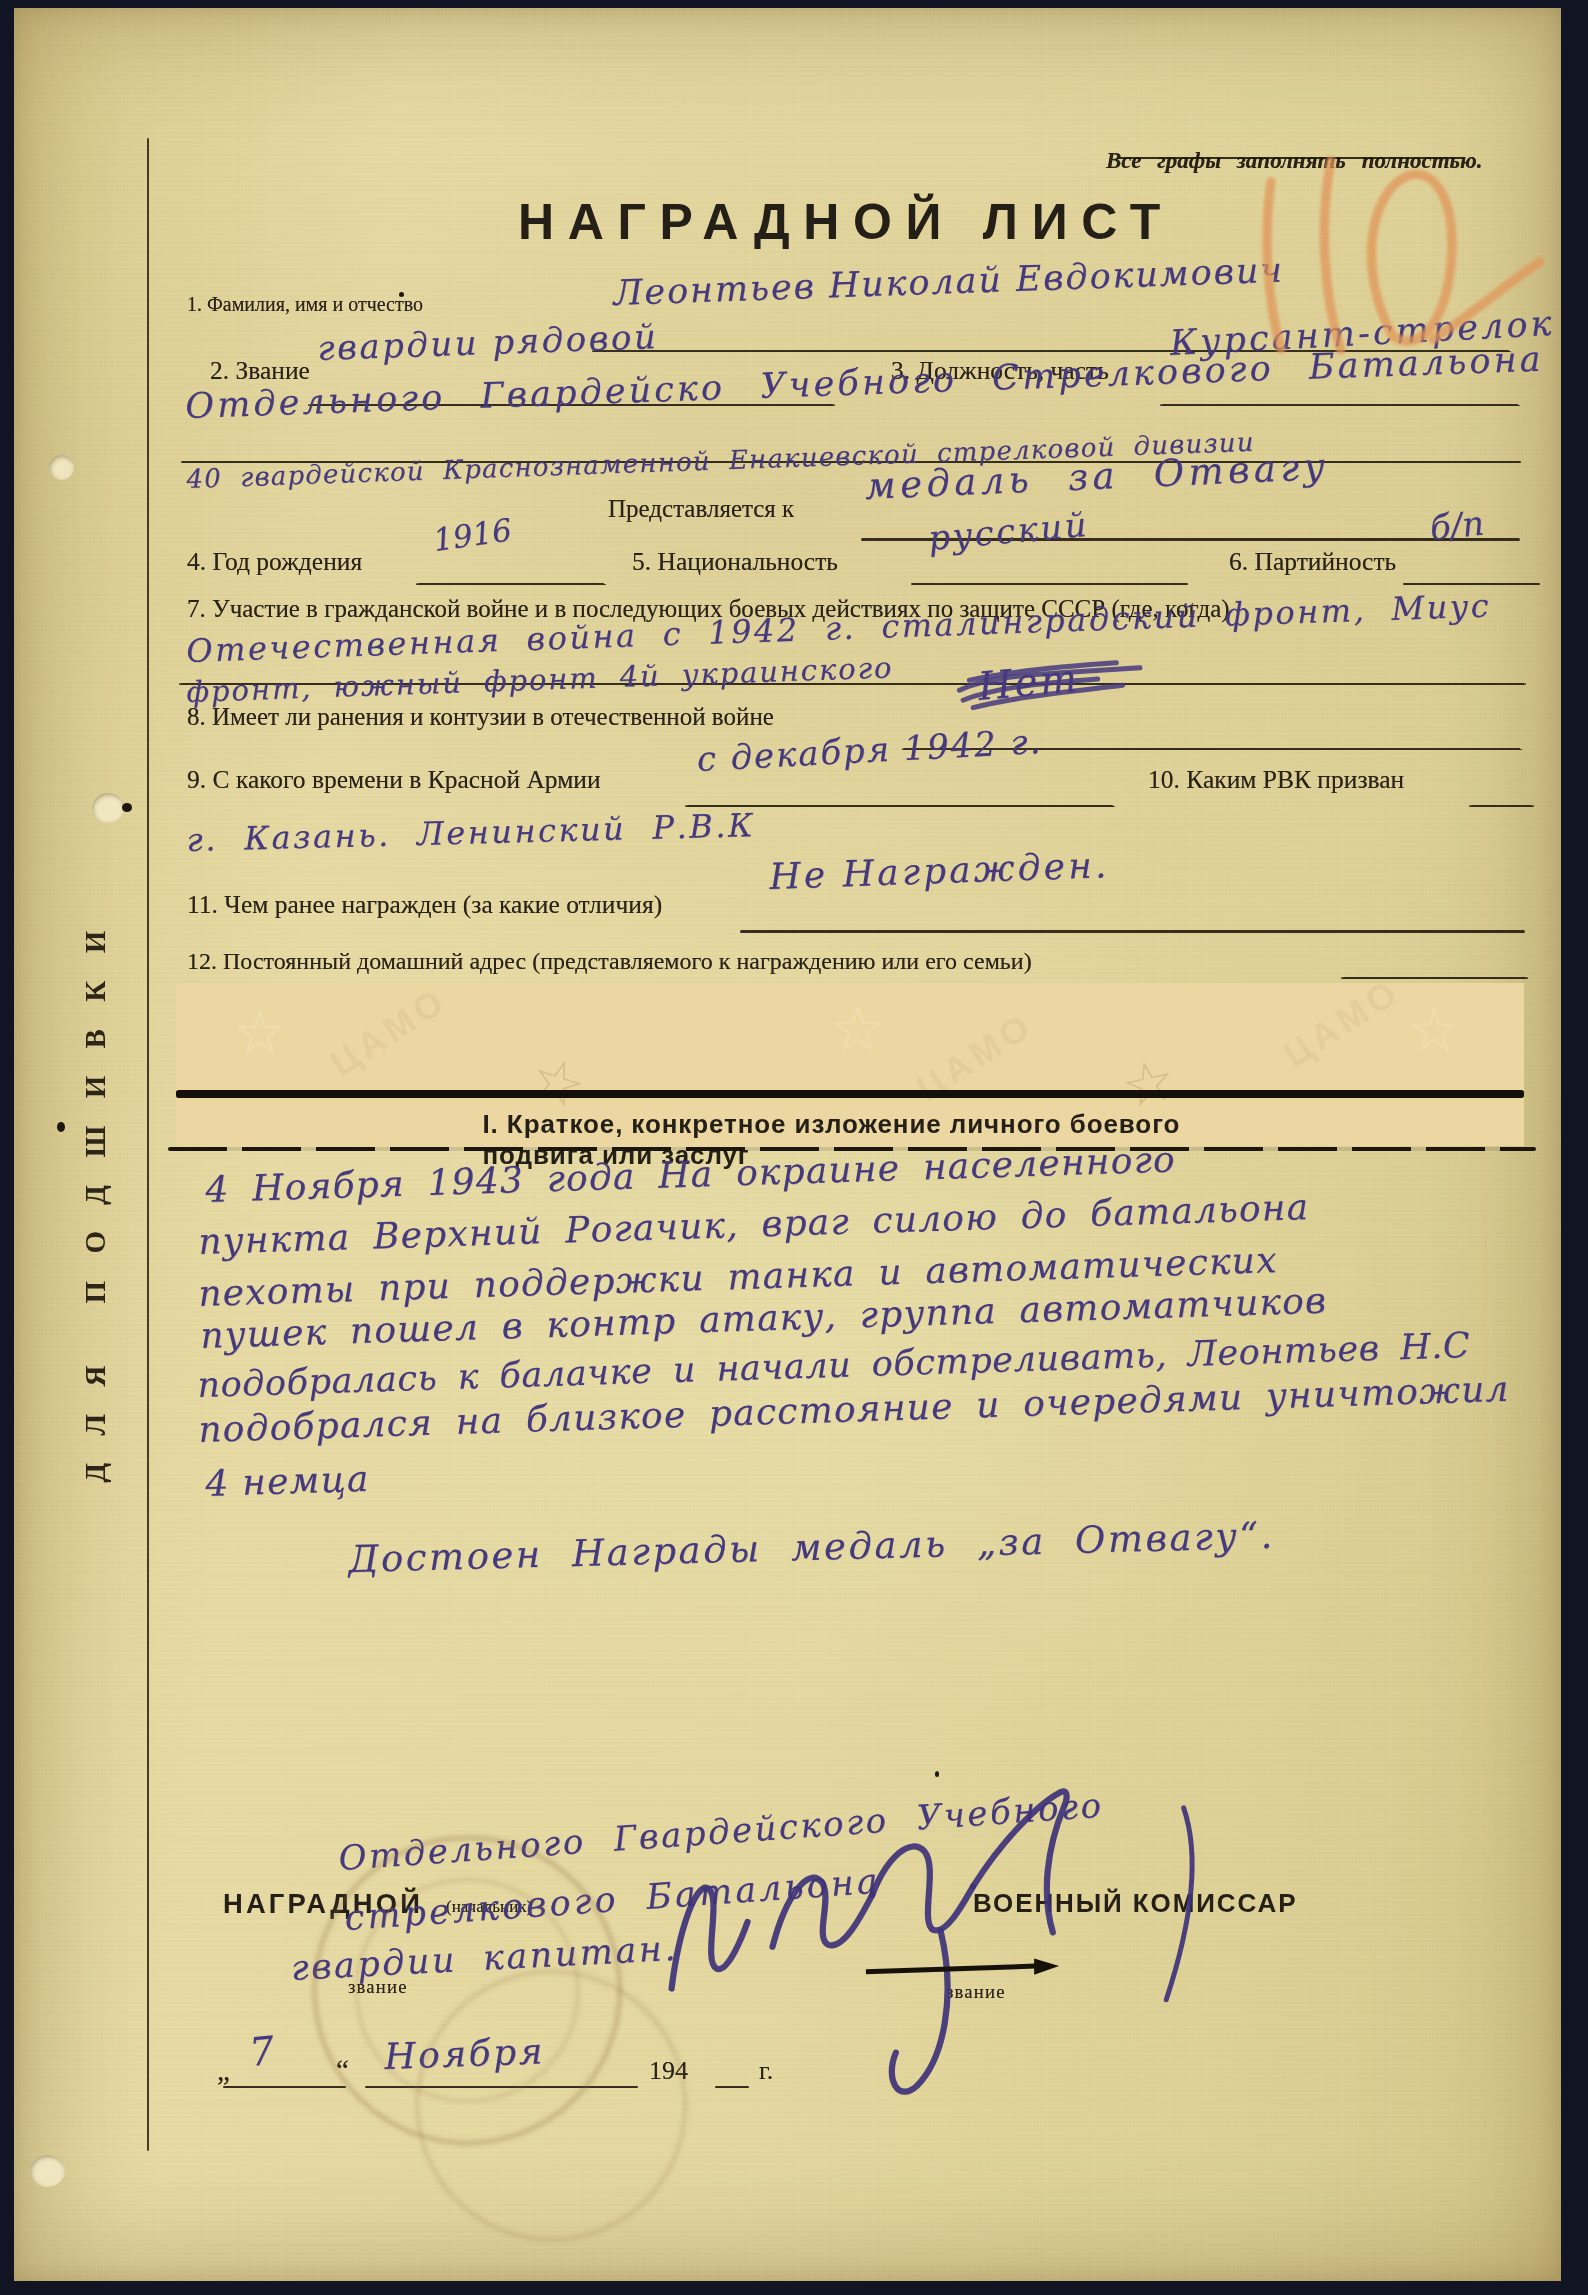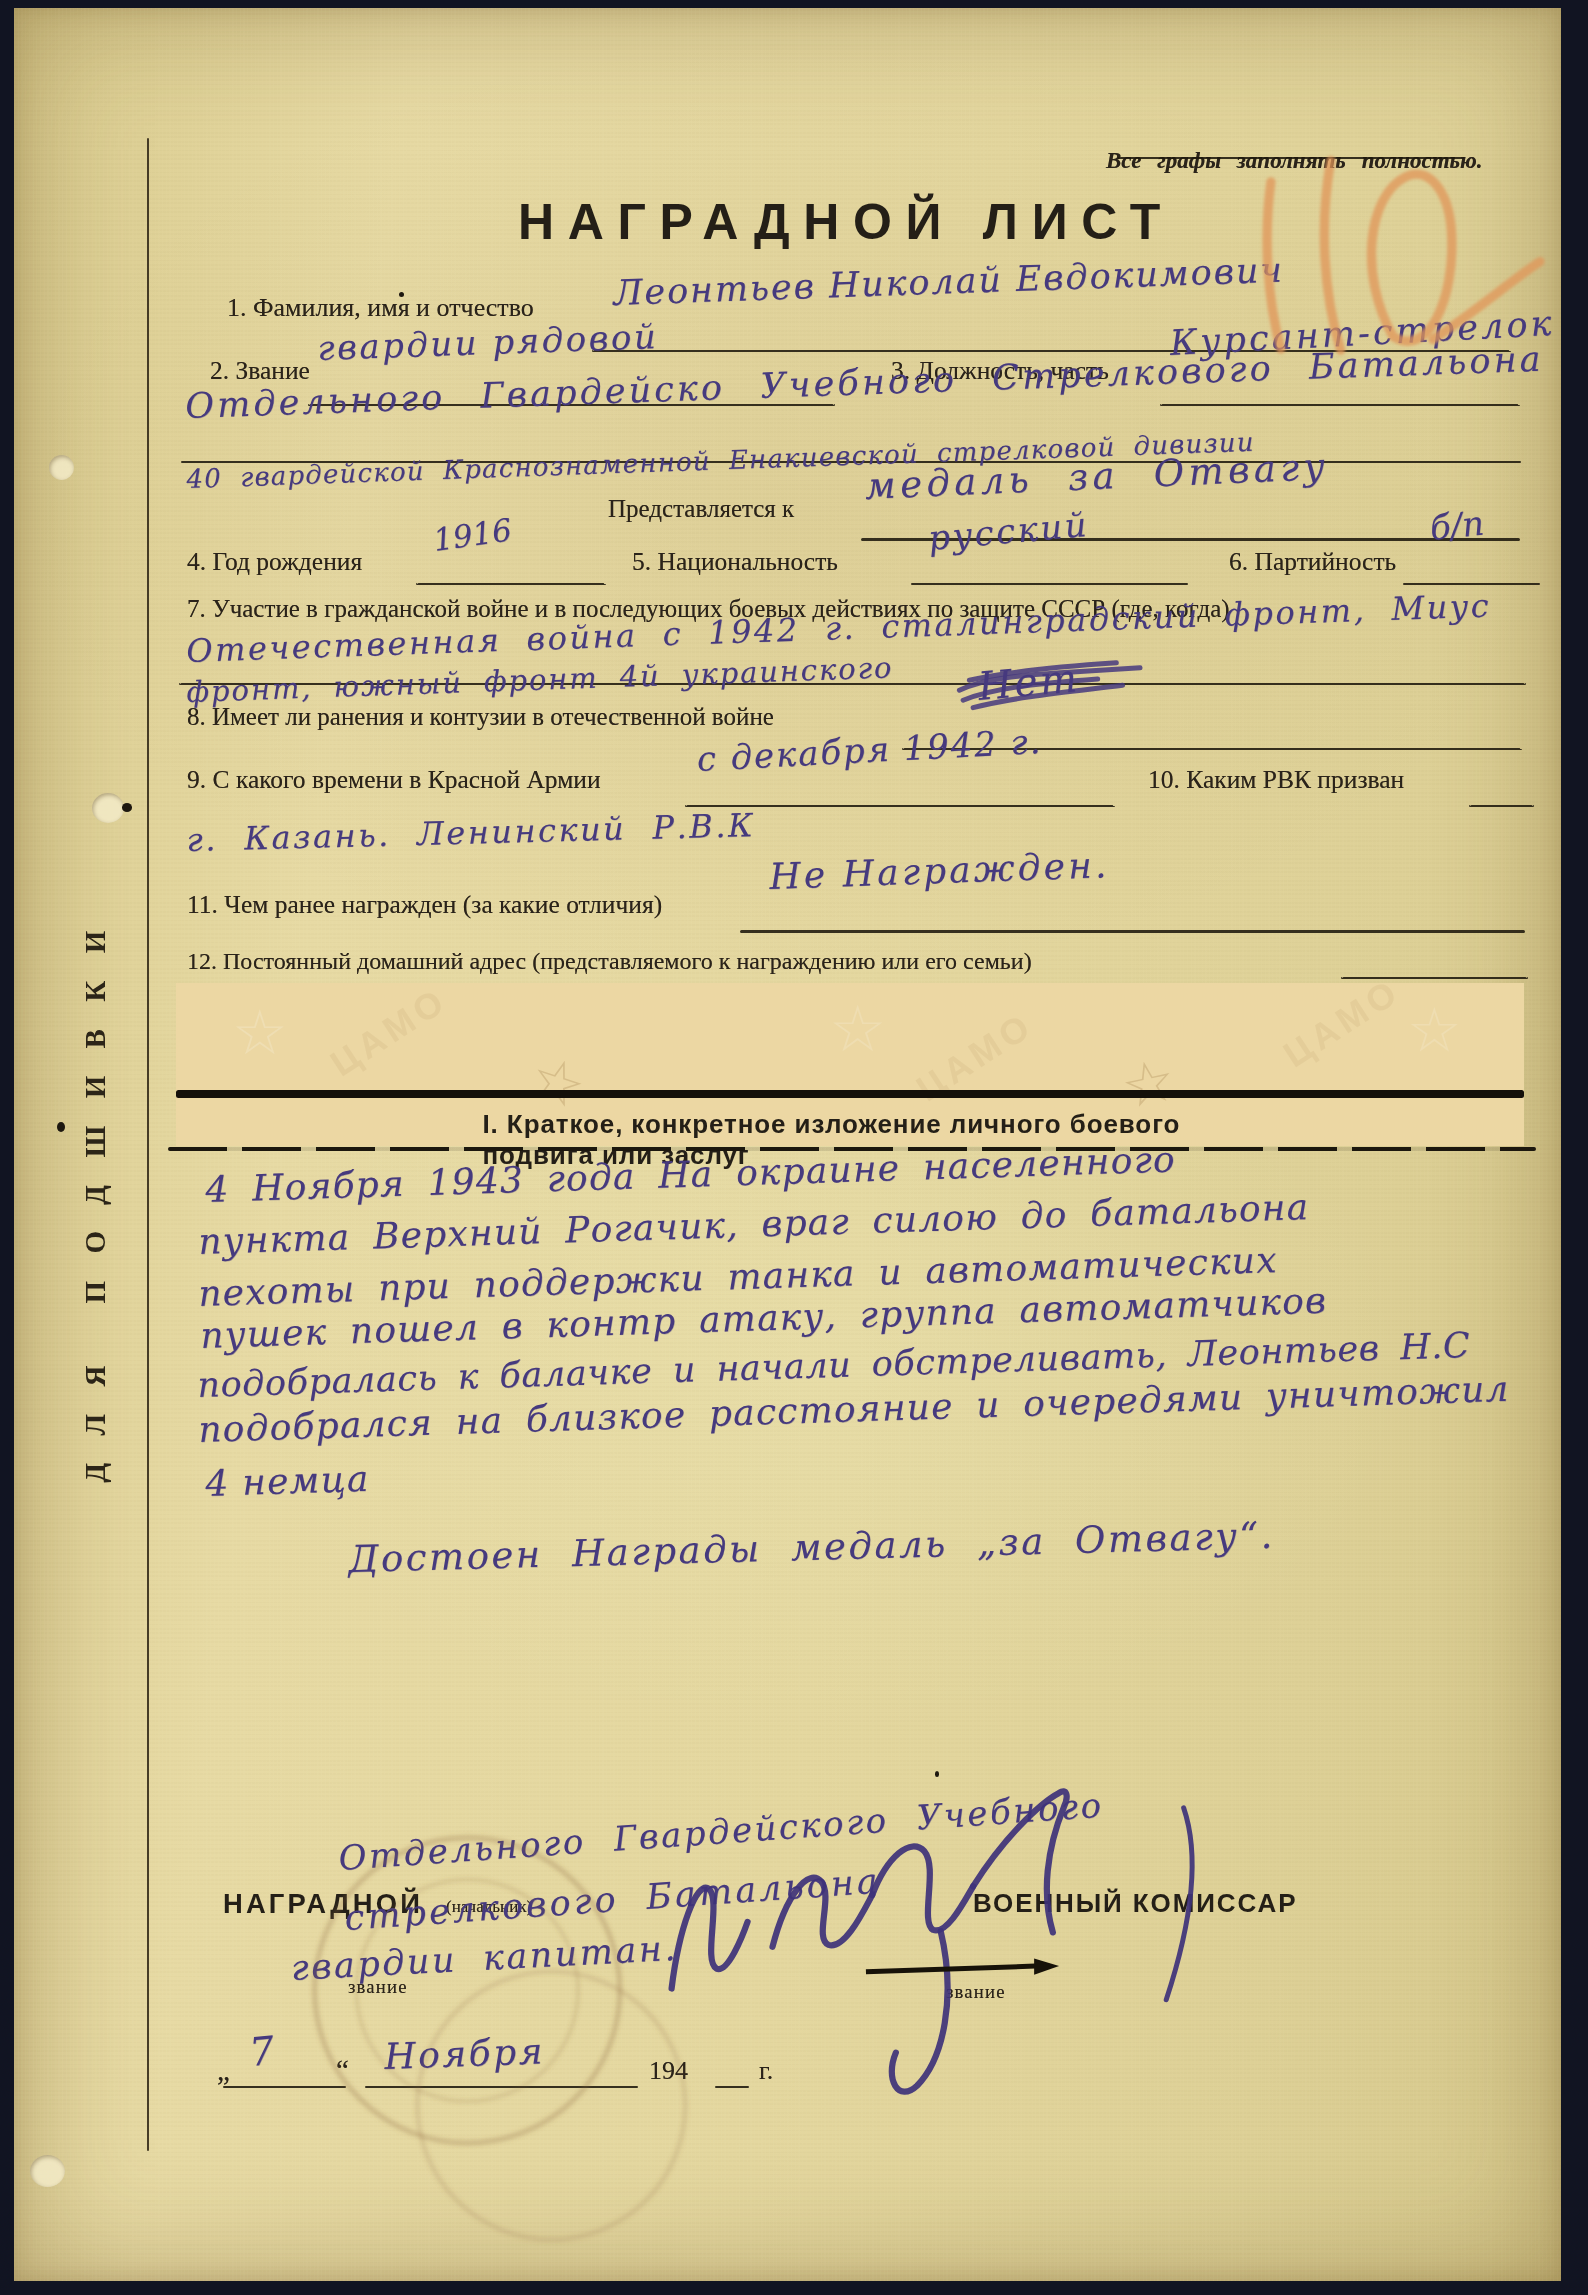--- a/index.html
+++ b/index.html
@@ -61,21 +61,21 @@
 <div class="speck" style="left:122px;top:803px;width:10px;height:8.7px;"></div>
 <div class="speck" style="left:57px;top:1122px;width:8px;height:10px;"></div>
 <div class="speck" style="left:399px;top:292px;width:5px;height:5px;"></div>
 <div class="speck" style="left:935px;top:1771px;width:4.4px;height:5.6px;"></div>
 
 <div class="abs printed" style="left:1106px;top:120px;font-size:23px;font-weight:bold;font-style:italic;word-spacing:10px;margin-top:28px;">Все графы заполнять полностью.</div>
 <div class="ln dashed" style="left:1118px;top:157px;width:346px;"></div>
 
 <div class="abs bsans" style="left:846px;top:193px;transform:translateX(-50%);font-size:50px;letter-spacing:13.7px;">НАГРАДНОЙ ЛИСТ</div>
 
-<div class="abs printed" style="left:187px;top:293px;font-size:26px;margin-left:40px;">1. Фамилия, имя и отчество</div>
+<div class="abs printed" style="left:187px;top:293px;font-size:20px;">1. Фамилия, имя и отчество</div>
 <div class="abs hw" style="left:614px;top:273px;font-size:35px;letter-spacing:1.9px;transform:rotate(-2deg);">Леонтьев Николай Евдокимович</div>
 <div class="ln dashed" style="left:592px;top:350px;width:919px;"></div>
 
 <div class="abs printed" style="left:187px;top:356px;font-size:25.5px;margin-left:23px;">2. Звание</div>
 <div class="abs hw" style="left:318px;top:328px;font-size:34px;letter-spacing:2.5px;transform:rotate(-2deg);">гвардии рядовой</div>
 <div class="ln dashed" style="left:308px;top:404px;width:527px;"></div>
 <div class="abs printed" style="left:891px;top:356px;font-size:25.5px;">3. Должность, часть</div>
 <div class="abs hw" style="left:1171px;top:323px;font-size:35px;letter-spacing:3.1px;transform:rotate(-3deg);">Курсант-стрелок</div>
 <div class="ln dashed" style="left:1160px;top:404px;width:360px;"></div>
 

